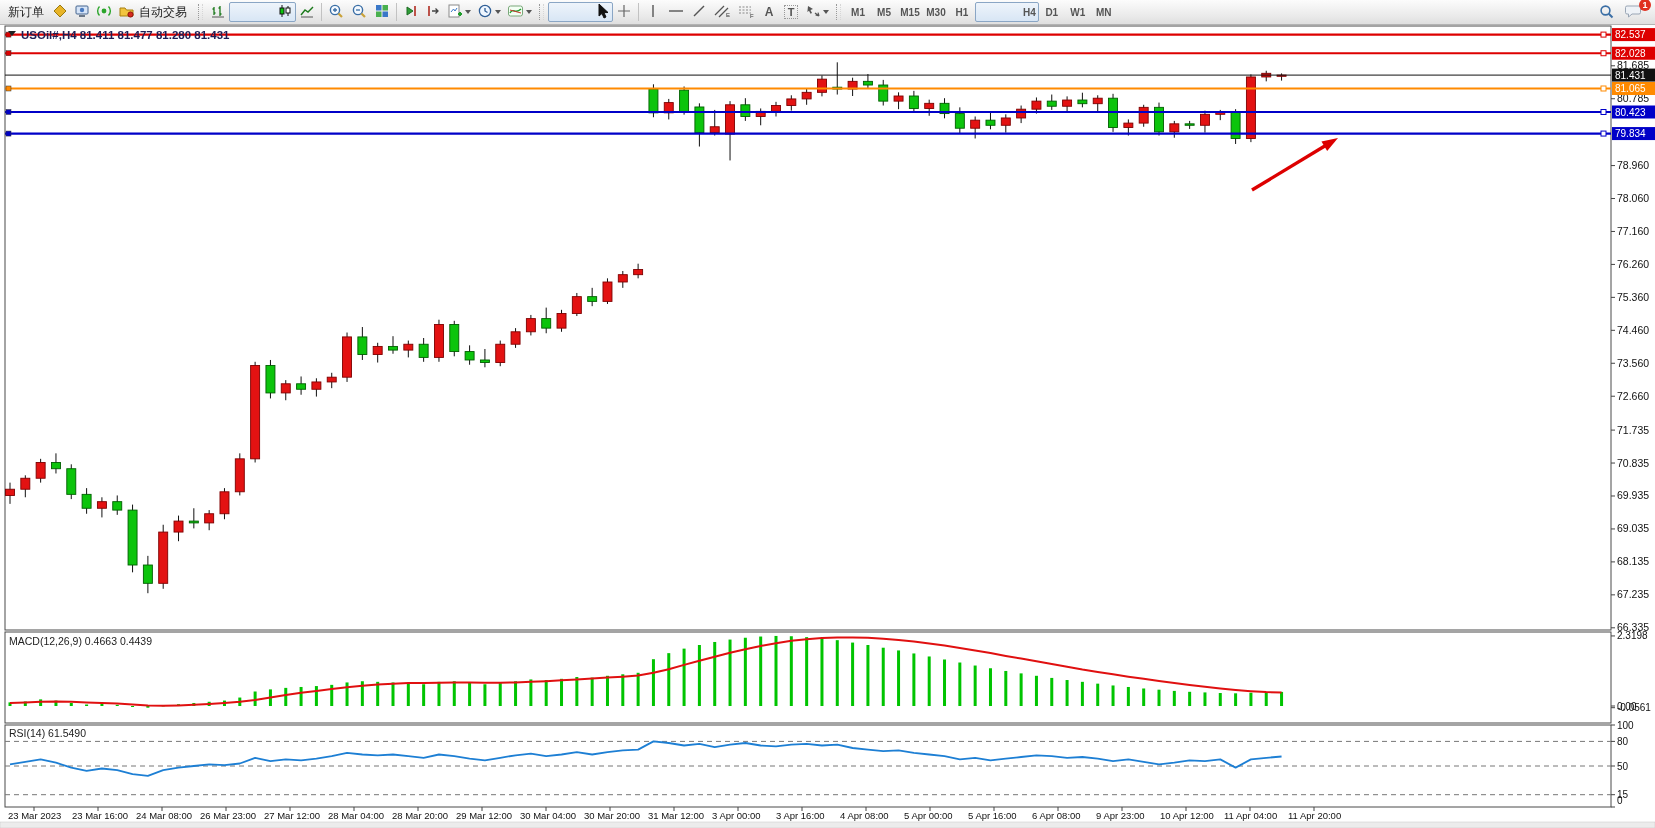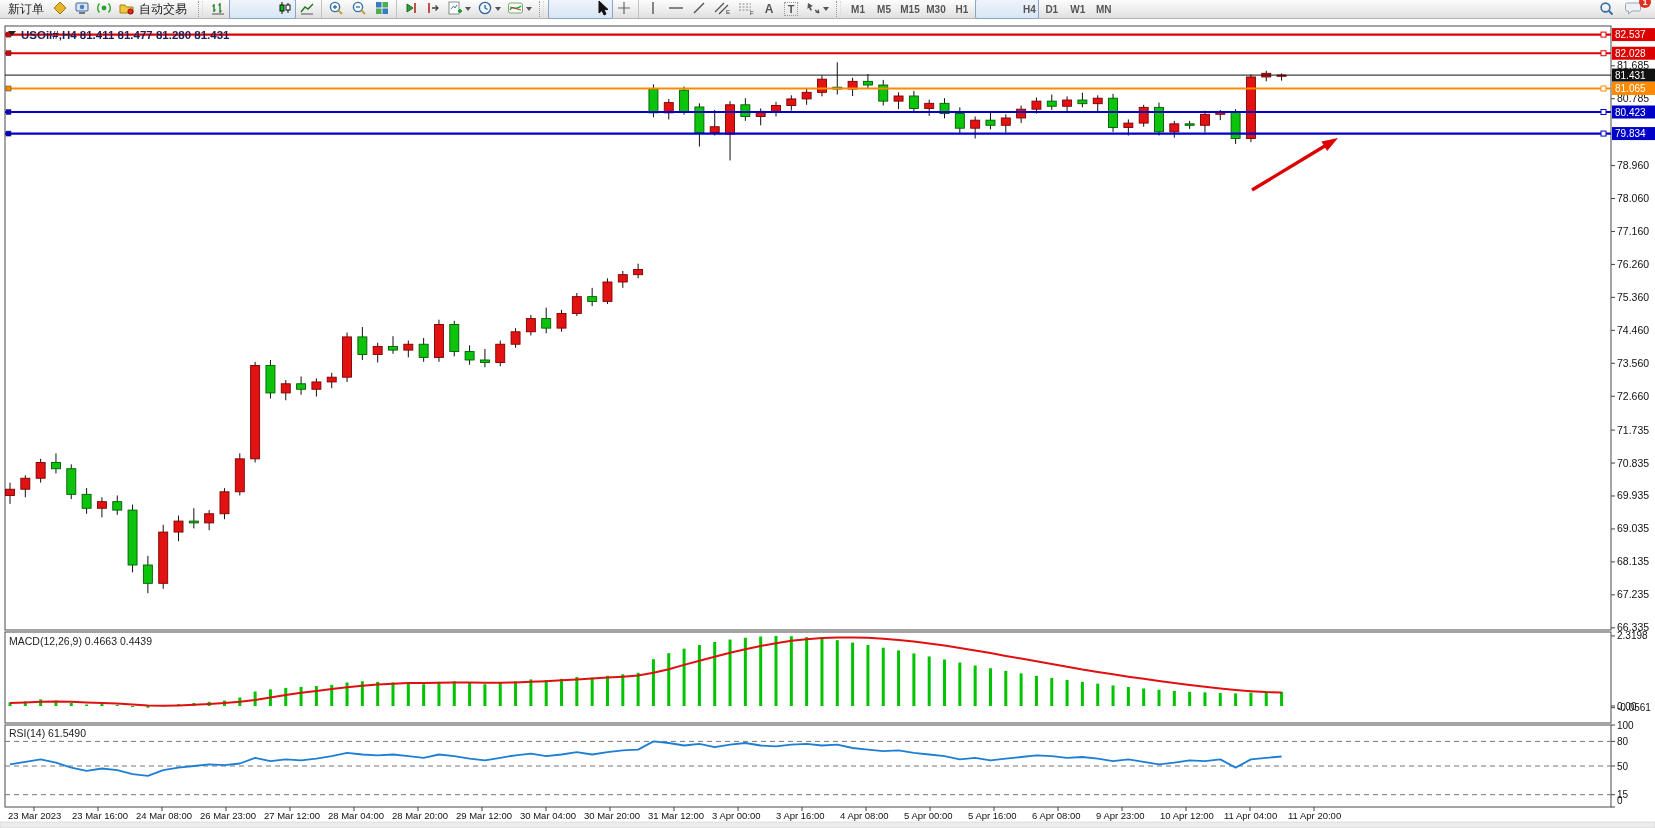--- a/index.html
+++ b/index.html
@@ -1,18 +1,18 @@
 <!DOCTYPE html>
 <html><head>
 <meta charset="utf-8">
 <style>
   html,body{margin:0;padding:0;background:#e8e8e8;}
   .app{position:relative;width:1655px;height:828px;overflow:hidden;background:#fff;
        font-family:"Liberation Sans",sans-serif;}
-  .toolbar{position:absolute;top:0;left:0;width:1655px;height:19px;z-index:5;
+  .toolbar{position:absolute;top:0;left:0;width:1655px;height:25px;z-index:5;
     display:flex;align-items:center;padding:0 3px;box-sizing:border-box;
     background:linear-gradient(#fcfcfc,#e9e9e9 70%,#dfdfdf);border-bottom:1px solid #b3b3b3;}
   .tb-btn{height:20px;min-width:22px;display:flex;align-items:center;justify-content:center;
     border:1px solid transparent;border-radius:2px;background:transparent;padding:0 2px;
     font-family:"Liberation Sans",sans-serif;font-size:11px;color:#222;cursor:default;}
   .tb-btn.active{border:1px solid #8aa6c5;background:linear-gradient(#eef4fb,#d8e6f5);padding-left:47px;}
   .tb-txt{font-size:12px;padding:0 4px;white-space:nowrap;}
   .tf{font-size:10px;color:#555;font-weight:700;min-width:26px;}
   .sep{width:1px;height:18px;background:#c2c2c2;margin:0 3px;}
   .grip{width:3px;height:16px;border-left:1px dotted #9a9a9a;border-right:1px dotted #d6d6d6;margin:0 4px;}

